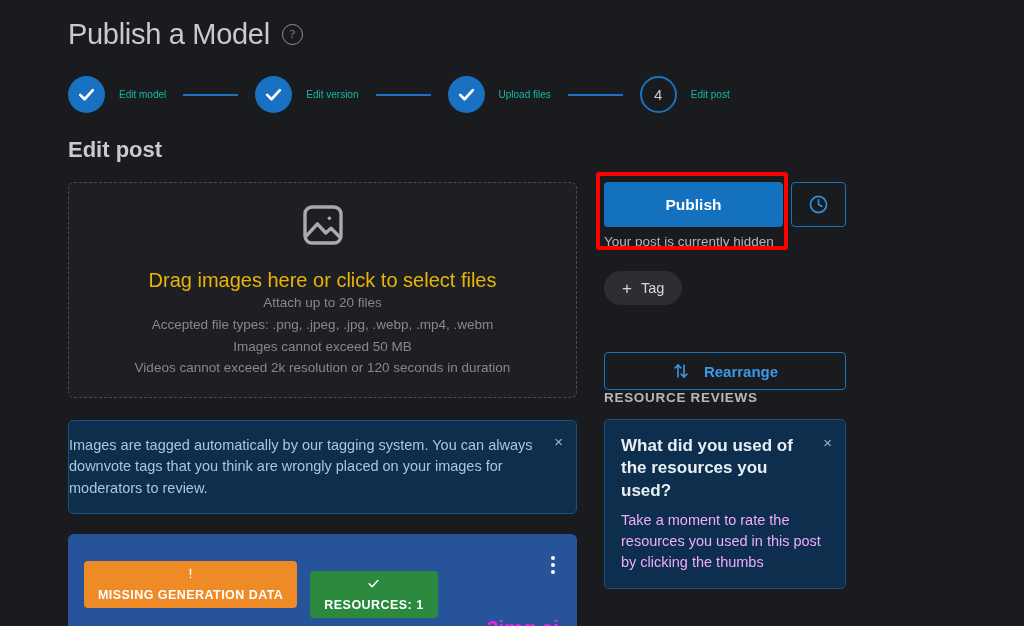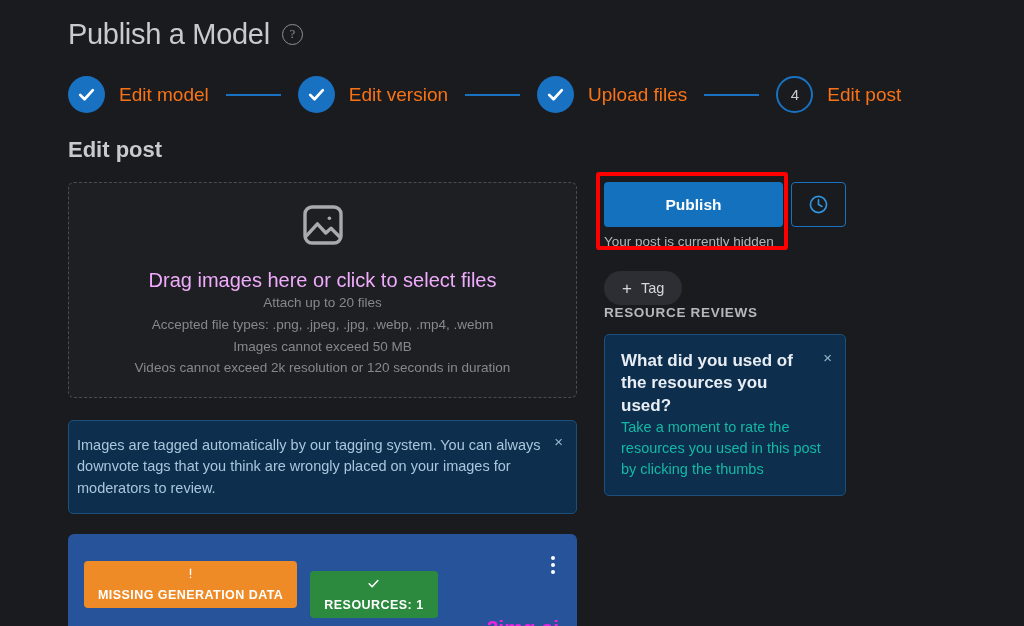--- a/index.html
+++ b/index.html
@@ -25,42 +25,42 @@
   .stepper { position: absolute; left: 68px; top: 76px; display: flex; align-items: center; }
   .step { display: flex; align-items: center; gap: 14px; }
   .step-circle {
     width: 37px; height: 37px; border-radius: 50%;
     display: flex; align-items: center; justify-content: center;
     flex: none;
   }
   .step-circle.done { background: #1971c2; }
   .step-circle.active { background: transparent; border: 2px solid #1971c2; color: #c9cace; font-size: 15px; font-weight: 500; }
   .step-circle.done svg { width: 19px; height: 19px; }
-  .step-label { font-size: 19px; color: #f97316; white-space: nowrap; }
+  .step-label { font-size: 10px; color: #14b8a6; white-space: nowrap; }
   .step-line { width: 55px; height: 2px; background: #1971c2; margin: 0 17px; flex: none; }
 
   
   .section-heading { position: absolute; left: 68px; top: 137px; font-size: 22px; font-weight: bold; color: #c9cace; }
 
   
   .left-col { position: absolute; left: 68px; top: 182px; width: 509px; }
 
   .dropzone {
     height: 216px; border: 1px dashed #4a4c52; border-radius: 6px;
     background: #1e1f23;
     display: flex; flex-direction: column; align-items: center; justify-content: center;
   }
   .dz-icon { margin-bottom: 16px; }
   .dz-icon svg { width: 48px; height: 48px; }
-  .dz-main { font-size: 20px; color: #f0abfc; }
+  .dz-main { font-size: 20px; color: #eab308; }
   .dz-sub { font-size: 13.5px; color: #86888d; line-height: 1.62; text-align: center; }
 
   .alert {
     margin-top: 22px; background: #0d2e4d; border: 1px solid #1c4f7c;
-    border-radius: 5px; padding: 14px 8px; position: relative;
+    border-radius: 5px; padding: 14px 0; position: relative;
   }
   .alert-text { font-size: 14.5px; color: #a9c6dd; line-height: 1.48; padding-right: 22px; }
   .alert-close {
     position: absolute; right: 13px; top: 13px;
     color: #9bb6cc; font-size: 15px; line-height: 1; cursor: pointer;
   }
 
   .post-card {
     margin-top: 20px; background: #26539a; border-radius: 6px;
     height: 112px; padding: 17px 16px; position: relative; overflow: hidden;
@@ -132,21 +132,21 @@
     color: #b7b8bc; letter-spacing: 0.7px;
   }
   .review-card {
     margin-top: 14px; background: #0d2e4d; border: 1px solid #1c4f7c;
     border-radius: 5px; padding: 15px 16px; position: relative;
   }
   .review-title {
     font-size: 17px; font-weight: bold; color: #e8eef4;
     line-height: 1.32; padding-right: 24px;
   }
-  .review-body { font-size: 14.5px; color: #14b8a6; line-height: 1.45; }
+  .review-body { margin-top: 8px; font-size: 14.5px; color: #f0abfc; line-height: 1.45; }
   .review-close {
     position: absolute; right: 13px; top: 15px;
     color: #9bb6cc; font-size: 15px; line-height: 1; cursor: pointer;
   }
 </style>
 </head>
 <body>
 
 <div class="page">
 
@@ -257,20 +257,29 @@
         </svg>
       </div>
     </div>
     <div class="hidden-note">Your post is currently hidden</div>
 
     <button class="tag-btn">
       <span class="plus">+</span>
       <span>Tag</span>
     </button>
 
+    <button class="rearrange-btn">
+      <svg viewBox="0 0 24 24" fill="none" stroke="#3b9ae8" stroke-width="2.1" stroke-linecap="round" stroke-linejoin="round">
+        <line x1="8" y1="20" x2="8" y2="4"></line>
+          <polyline points="4.2,7.8 8,4 11.8,7.8"></polyline>
+        <line x1="16" y1="4" x2="16" y2="20"></line>
+          <polyline points="12.2,16.2 16,20 19.8,16.2"></polyline>
+      </svg>
+      <span>Rearrange</span>
+    </button>
 
     <div class="reviews-heading">RESOURCE REVIEWS</div>
 
     <div class="review-card">
       <div class="review-title">What did you used of the resources you used?</div>
       <div class="review-body">Take a moment to rate the resources you used in this post by clicking the thumbs</div>
       <div class="review-close">×</div>
     </div>
 
   </div>

